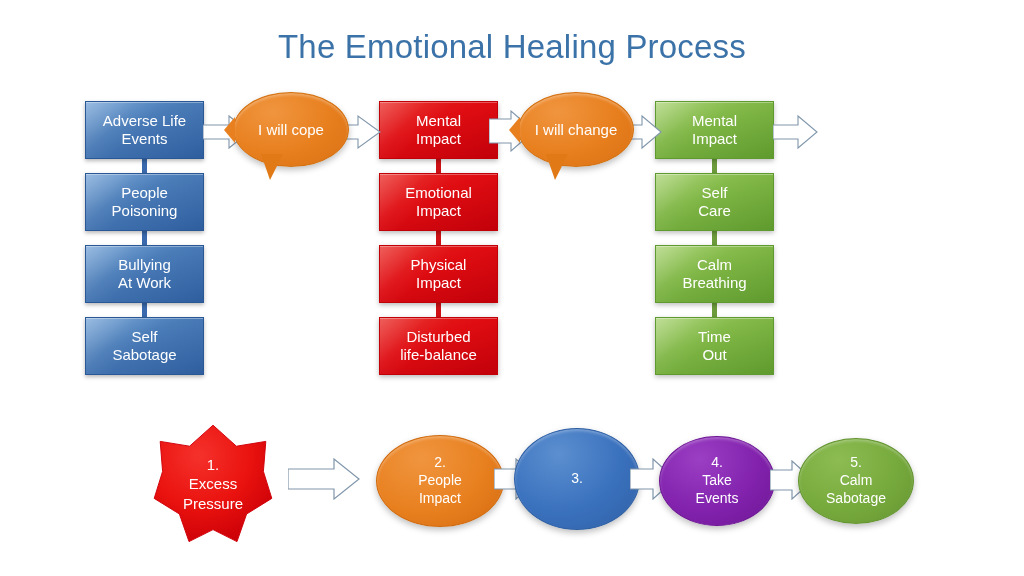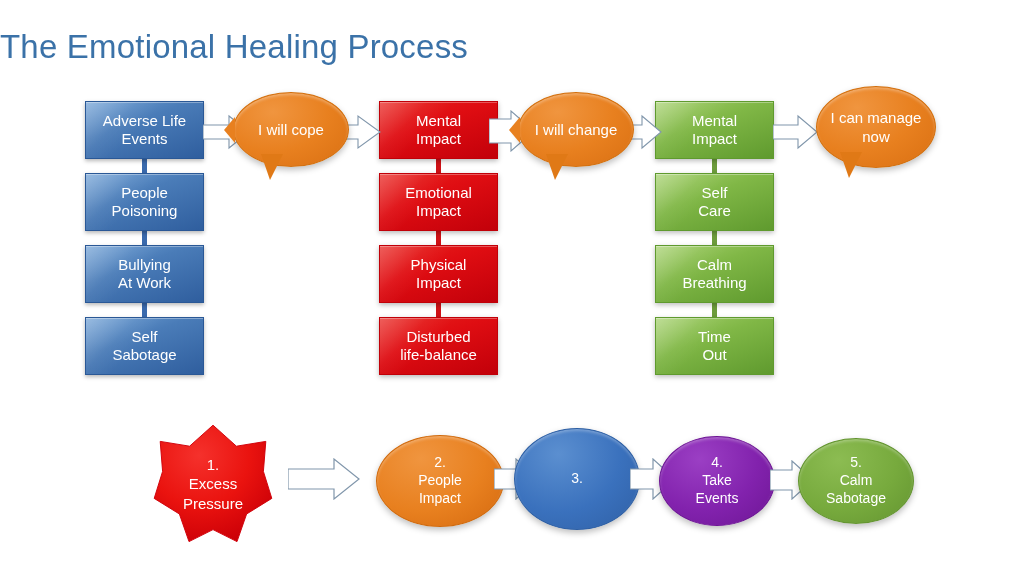--- a/index.html
+++ b/index.html
@@ -4,21 +4,21 @@
 <style>
   html,body{margin:0;padding:0;}
   body{
     width:1024px;height:576px;background:#ffffff;
     font-family:"Liberation Sans", sans-serif;
     overflow:hidden;position:relative;
   }
   #stage{position:absolute;left:0;top:0;width:1024px;height:576px;}
 
   .title{
-    position:absolute;left:0;top:28px;width:1024px;text-align:left;
+    position:absolute;left:0;top:28px;width:1024px;text-align:center;
     font-size:33px;color:#3b72a8;letter-spacing:.2px;font-weight:400;
   }
 
   
   .node{position:absolute;display:flex;align-items:center;justify-content:center;
         text-align:center;color:#ffffff;line-height:1.22;box-sizing:border-box;}
   .node .lbl{white-space:pre-line;display:block;width:100%;padding:0 3px;}
 
   
   .rect{font-size:15px;}
@@ -208,28 +208,20 @@
 
   <div class="bubble bub-orange" style="left:518px;top:92px;width:116px;height:75px;">
     <div class="body">
       <span class="lbl">I will
 change</span>
     </div>
     <div class="notch"></div>
     <div class="tail" style="left:28px;top:62px;"></div>
   </div>
 
-  <div class="bubble bub-orange" style="left:816px;top:86px;width:120px;height:82px;">
-    <div class="body">
-      <span class="lbl">I can
-manage
-now</span>
-    </div>
-    <div class="tail" style="left:24px;top:66px;"></div>
-  </div>
 
 
   <div class="star" style="left:148px;top:424px;width:130px;height:120px;">
     <svg width="130" height="120" viewBox="0 0 100 100">
       <defs>
         <radialGradient id="stargrad" cx="38%" cy="26%" r="78%">
           <stop offset="0%" stop-color="#f5312c"></stop>
           <stop offset="55%" stop-color="#ea130f"></stop>
           <stop offset="100%" stop-color="#cc0007"></stop>
         </radialGradient>

